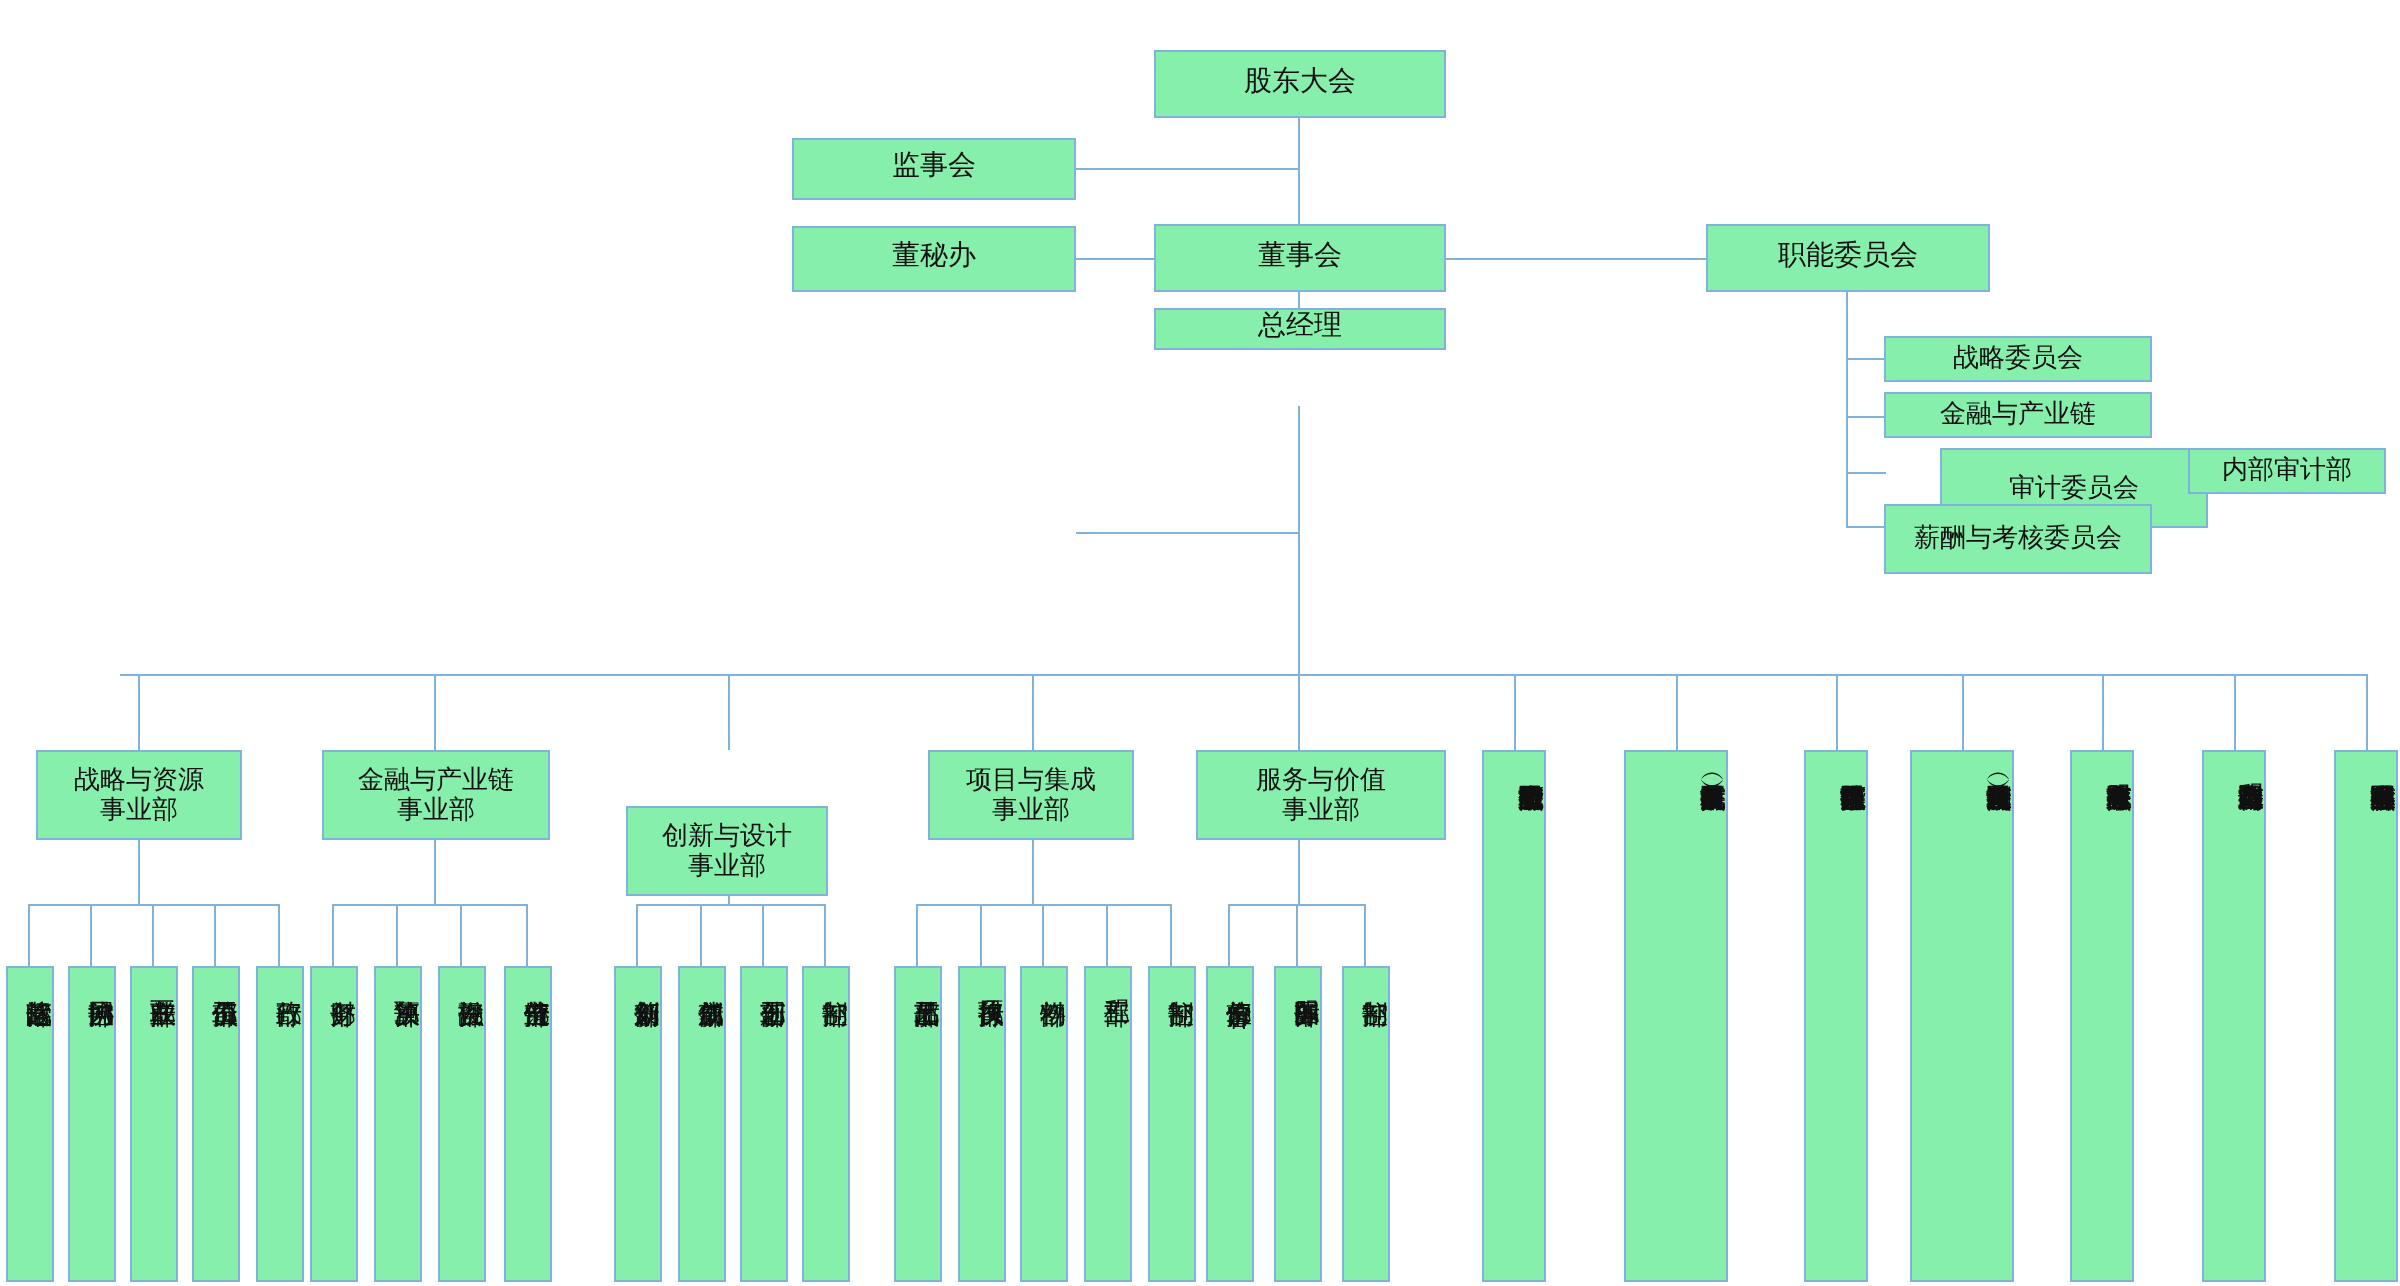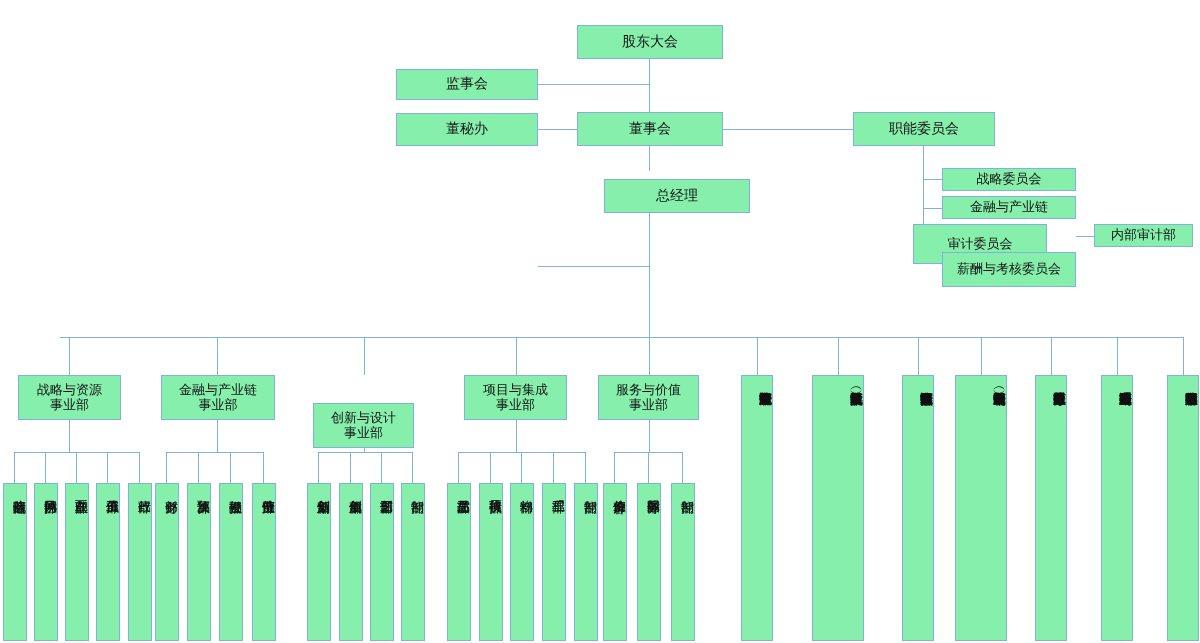--- a/index.html
+++ b/index.html
@@ -100,32 +100,32 @@
   </div>
 
   <div class="node" style="left:577px;top:112px;width:146px;height:34px;">
     <span class="lbl">董事会</span>
   </div>
 
   <div class="node" style="left:853px;top:112px;width:142px;height:34px;">
     <span class="lbl">职能委员会</span>
   </div>
 
-  <div class="node" style="left:577px;top:179px;width:146px;height:34px;margin-left:27px;">
+  <div class="node" style="left:577px;top:154px;width:146px;height:21px;">
     <span class="lbl">总经理</span>
   </div>
 
 
   <div class="node" style="left:942px;top:168px;width:134px;height:23px;font-size:13px;">
     <span class="lbl">战略委员会</span>
   </div>
   <div class="node" style="left:942px;top:196px;width:134px;height:23px;font-size:13px;">
     <span class="lbl">金融与产业链</span>
   </div>
-  <div class="node" style="left:913px;top:224px;width:134px;height:40px;font-size:13px;">
+  <div class="node" style="left:970px;top:224px;width:134px;height:40px;font-size:13px;">
     <span class="lbl">审计委员会</span>
   </div>
   <div class="node" style="left:942px;top:252px;width:134px;height:35px;font-size:13px;">
     <span class="lbl">薪酬与考核委员会</span>
   </div>
 
   <div class="node" style="left:1094px;top:224px;width:99px;height:23px;font-size:13px;">
     <span class="lbl">内部审计部</span>
   </div>
 
@@ -160,21 +160,21 @@
       <span class="lbl" style="display:block;">创新与设计</span>
       <span class="lbl" style="display:block;">事业部</span>
     </span>
   </div>
   <div class="node multi" style="left:464px;top:375px;width:103px;height:45px;font-size:13px;">
     <span style="display:block;">
       <span class="lbl" style="display:block;">项目与集成</span>
       <span class="lbl" style="display:block;">事业部</span>
     </span>
   </div>
-  <div class="node multi" style="left:598px;top:375px;width:101px;height:45px;font-size:13px;">
+  <div class="node multi" style="left:598px;top:375px;width:125px;height:45px;font-size:13px;">
     <span style="display:block;">
       <span class="lbl" style="display:block;">服务与价值</span>
       <span class="lbl" style="display:block;">事业部</span>
     </span>
   </div>
 
   <div class="ln v" style="left:69px;top:420px;width:1px;height:32px;"></div>
   <div class="ln h" style="left:14px;top:452px;width:125px;height:1px;"></div>
   <div class="ln v" style="left:14px;top:452px;width:1px;height:31px;"></div>
   <div class="ln v" style="left:45px;top:452px;width:1px;height:31px;"></div>

